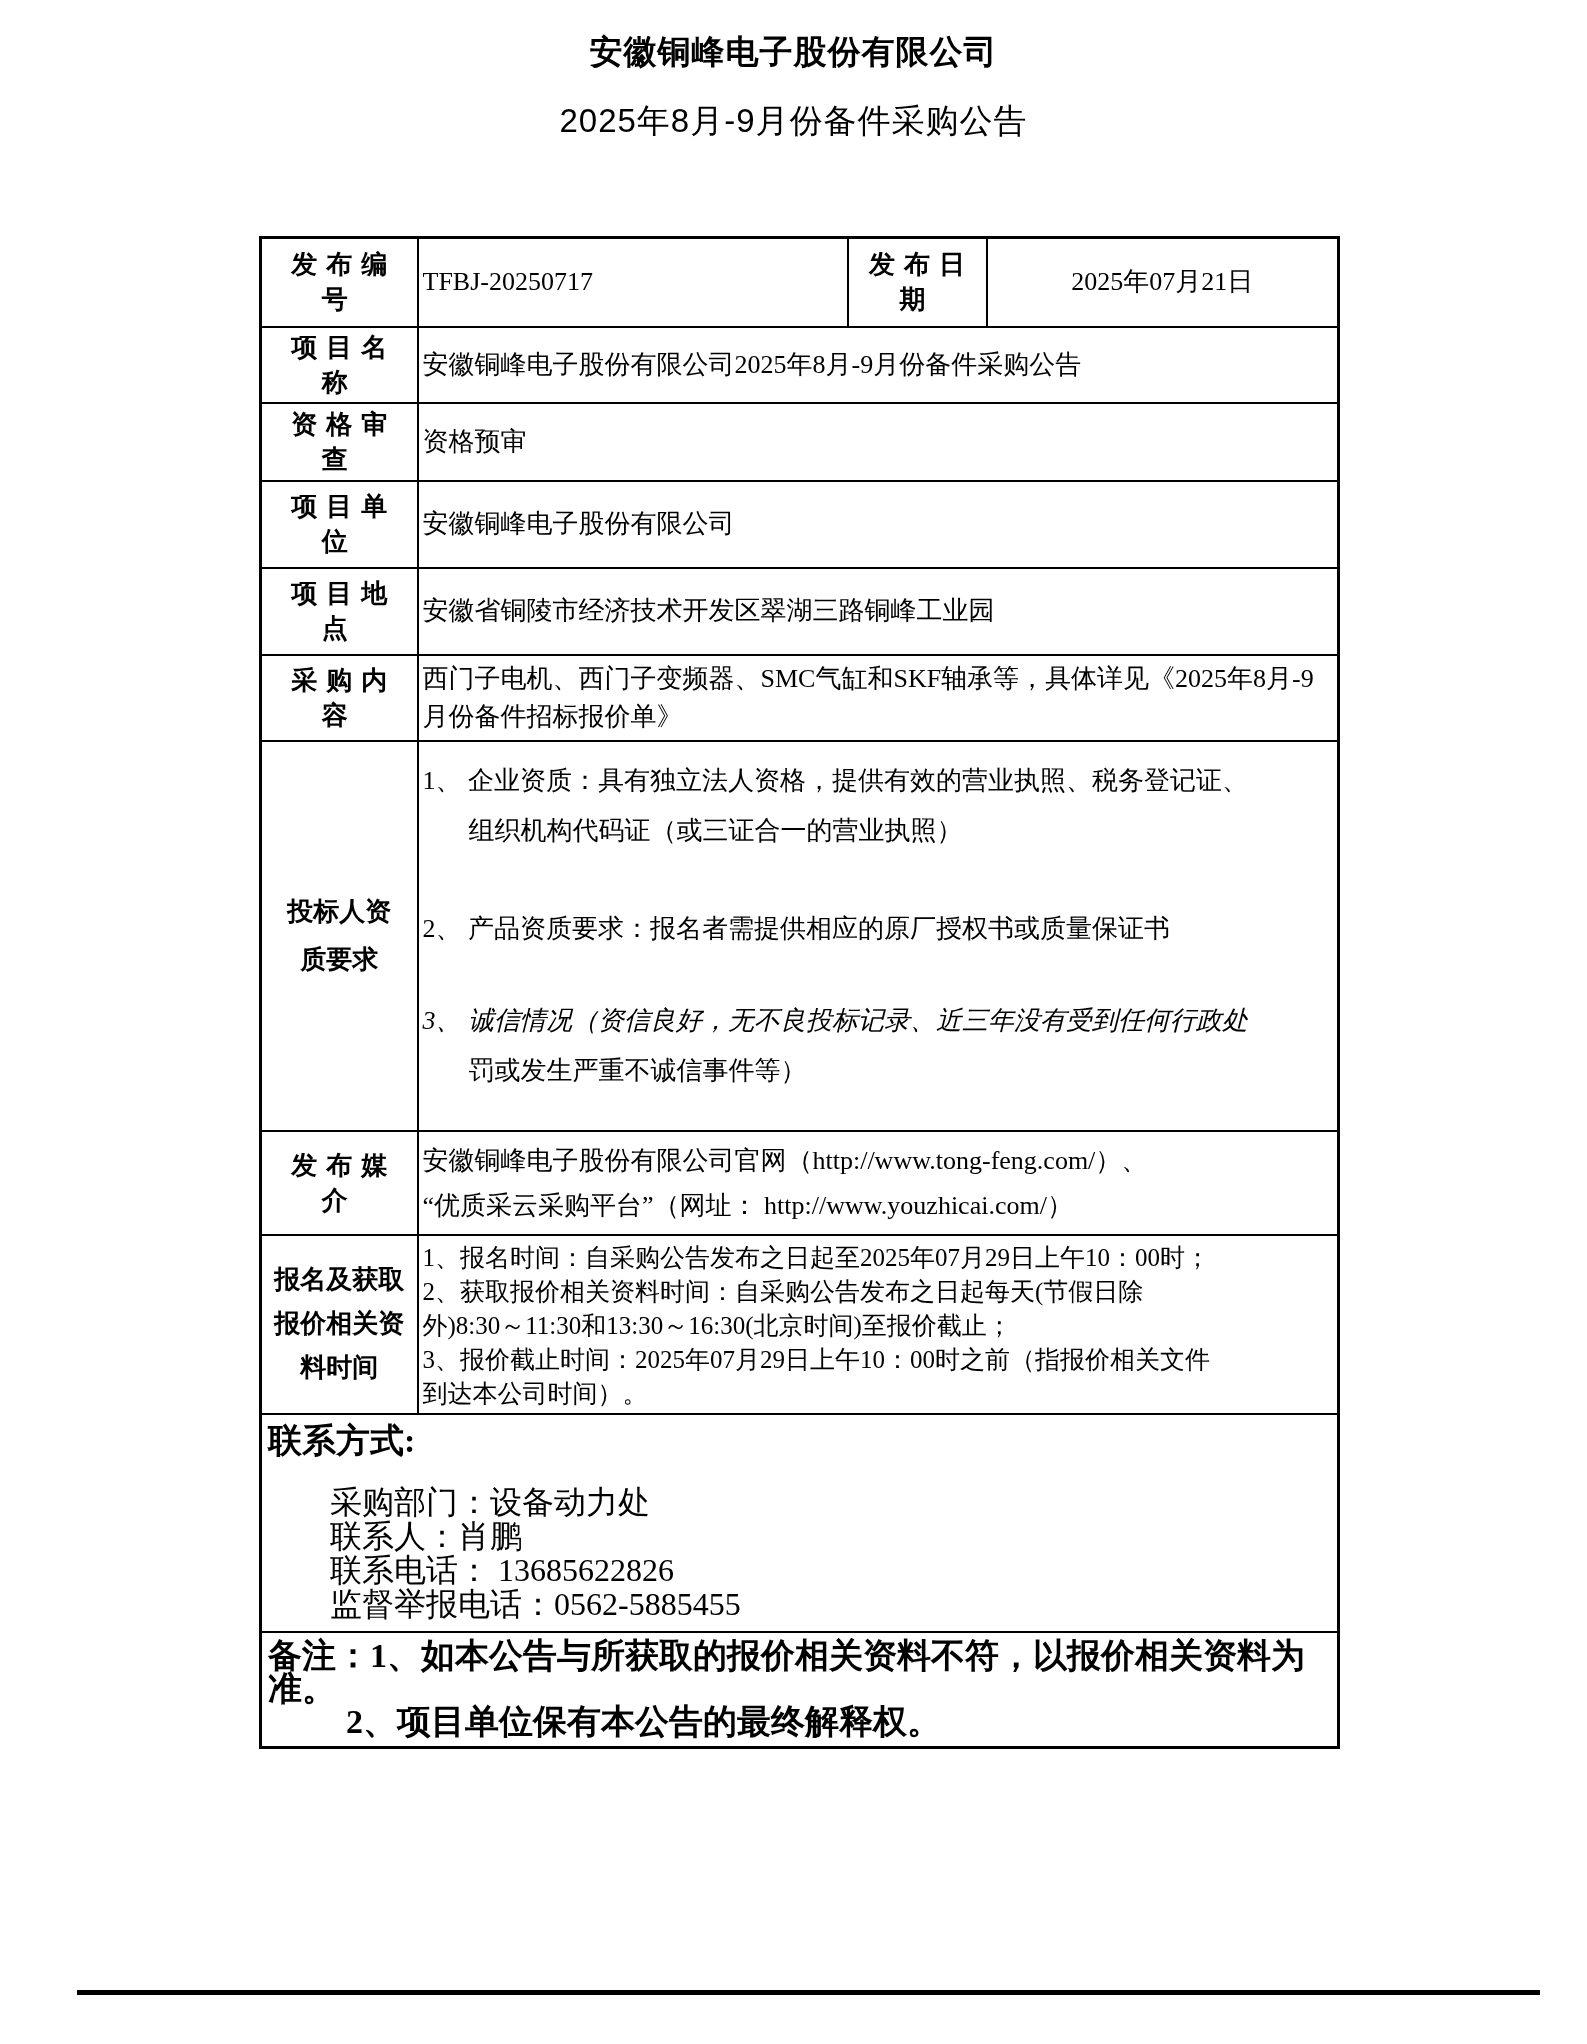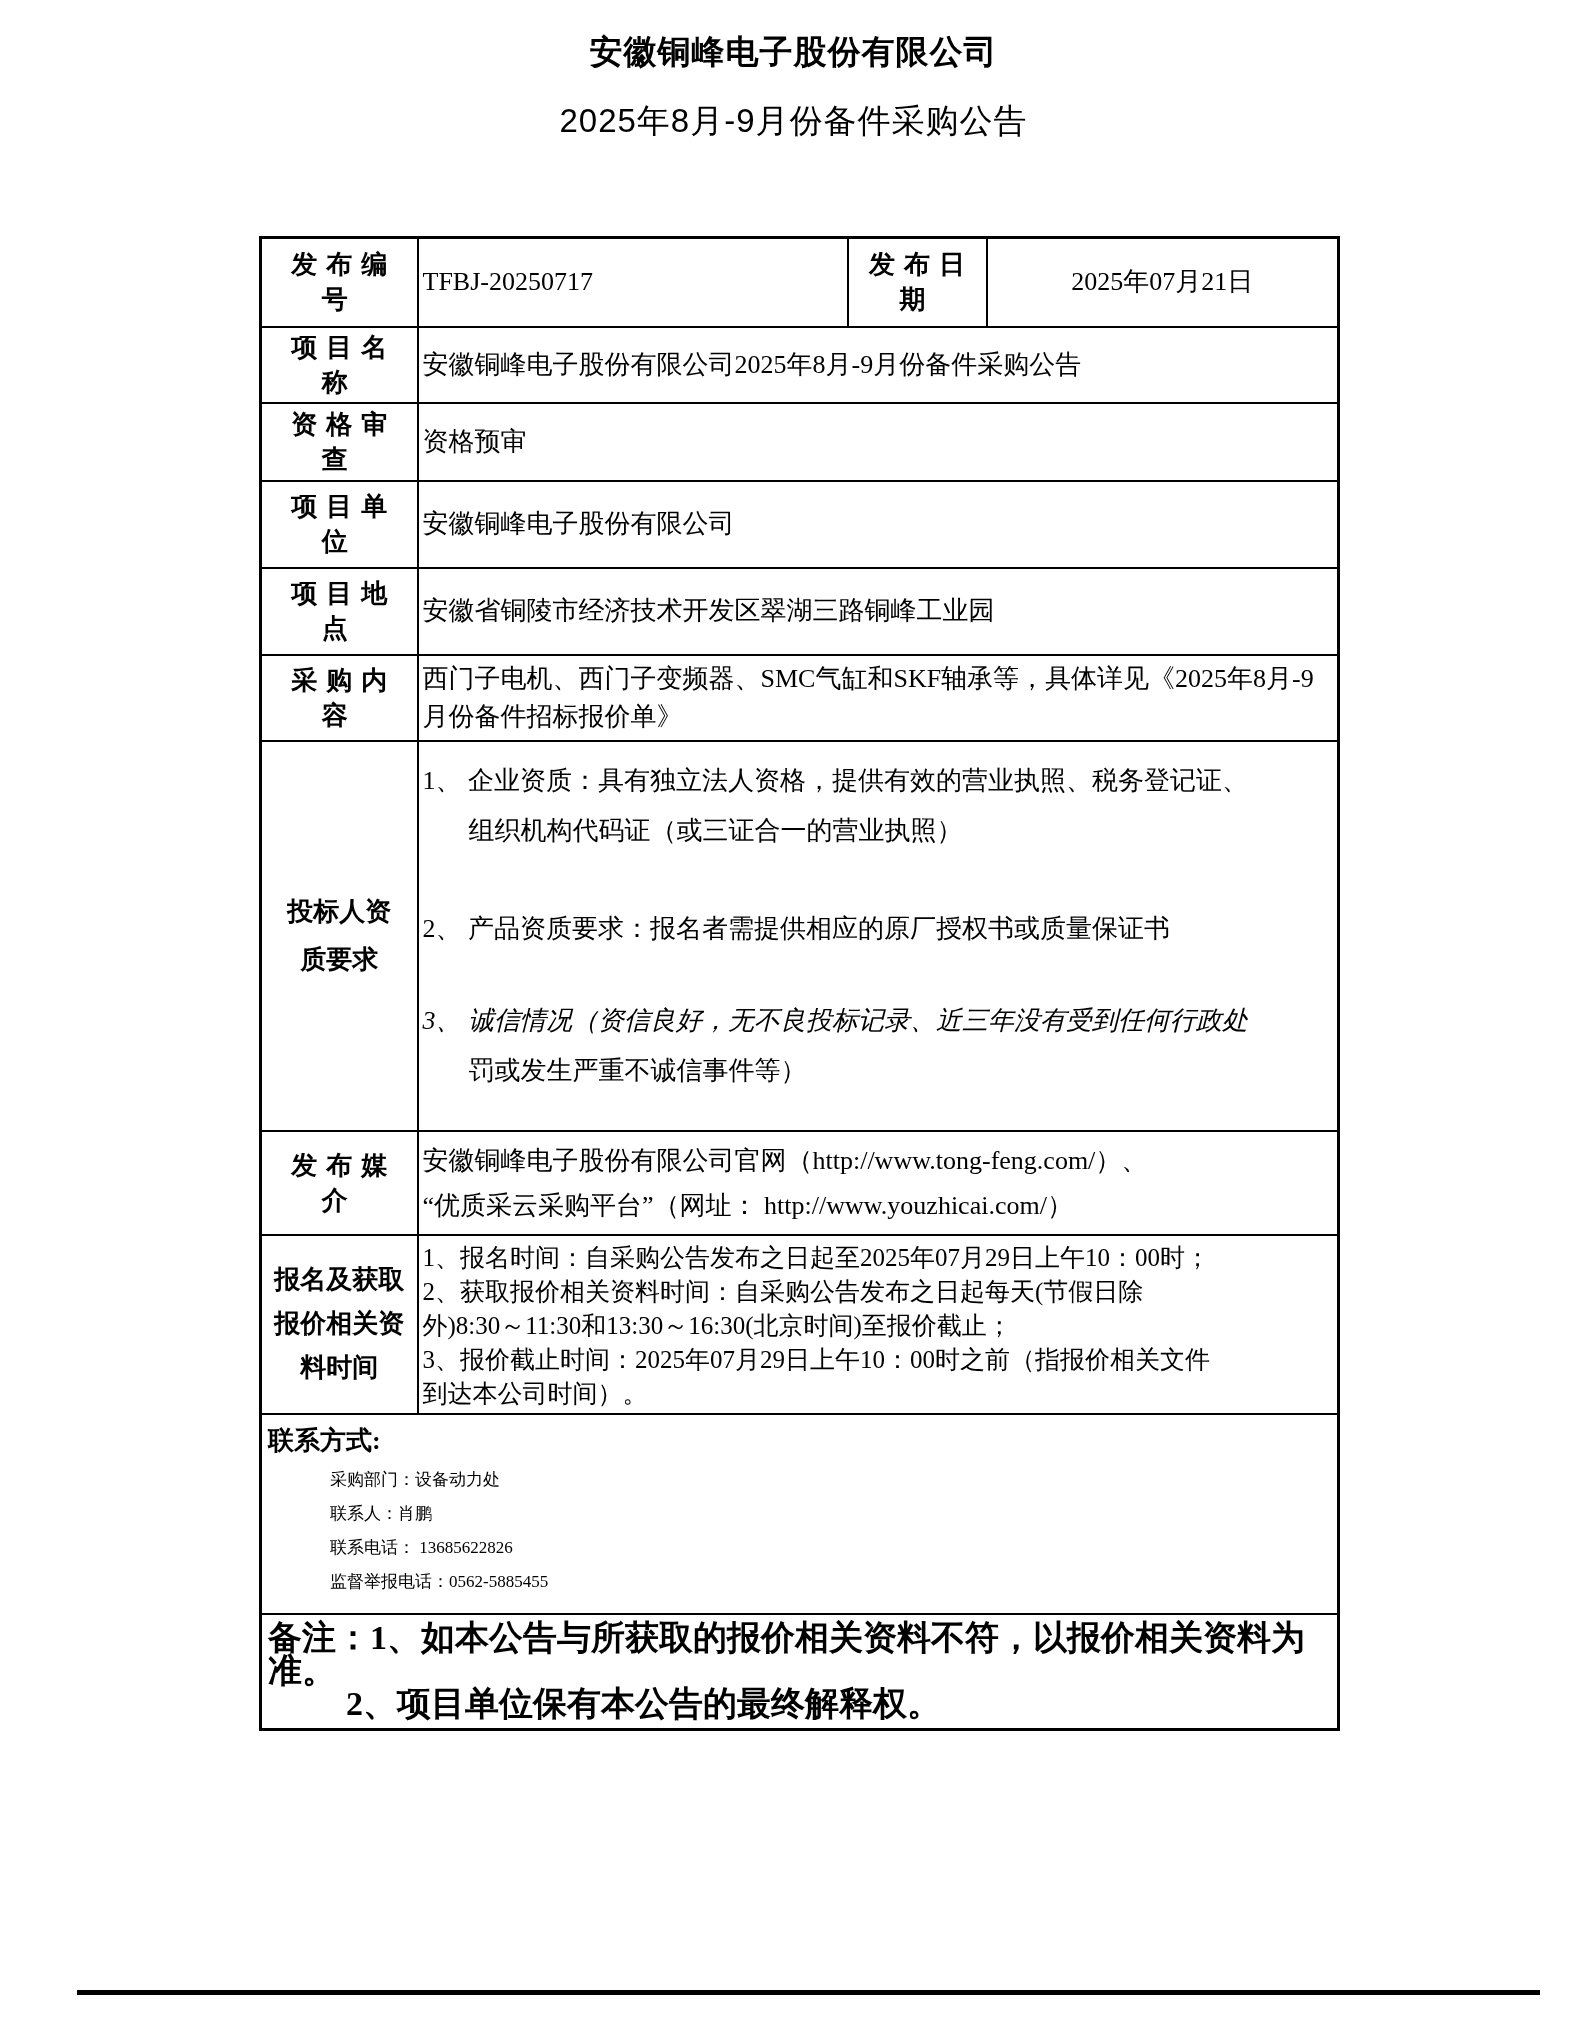--- a/index.html
+++ b/index.html
@@ -79,26 +79,26 @@
   .qline.gap-b { margin-top: 42px; font-style: italic; }
   .media-line { line-height: 45px; }
   .reg-cell { padding-top: 5px !important; vertical-align: top !important; }
   .reg-line { font-size: 25px; line-height: 34px; }
   .contact-cell {
     vertical-align: top !important;
     padding: 8px 6px 10px 6px !important;
   }
   .contact-heading {
     font-weight: bold;
-    font-size: 26px;
+    font-size: 34px;
     line-height: 36px;
-    margin-bottom: 4px;
+    margin-bottom: 26px;
   }
   .contact-item {
-    font-size: 17px;
+    font-size: 32px;
     line-height: 34px;
     padding-left: 62px;
   }
   .remarks-cell {
     vertical-align: top !important;
     padding: 6px 6px 8px 6px !important;
     border-bottom-width: 3px !important;
   }
   .remark-line {
     font-weight: bold;

